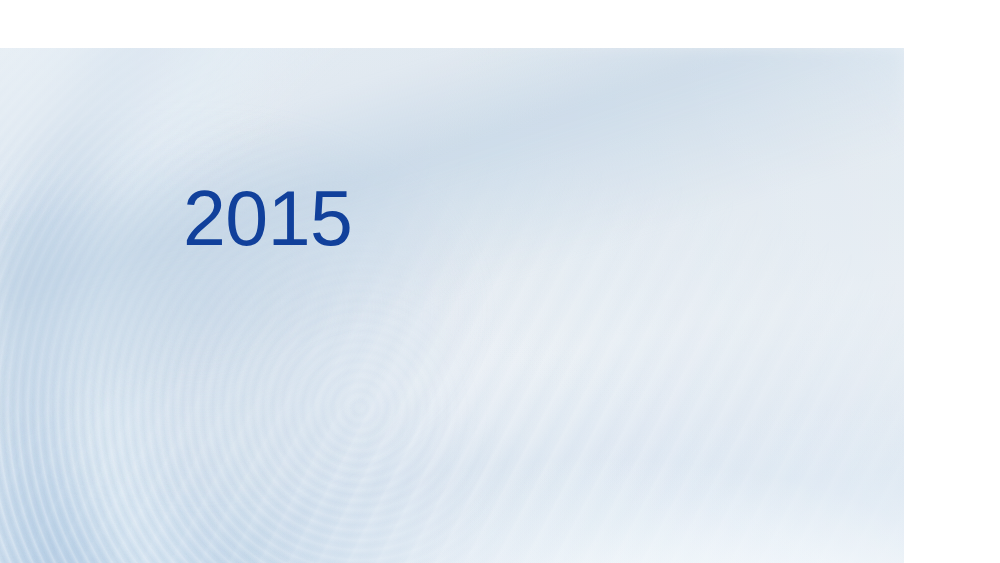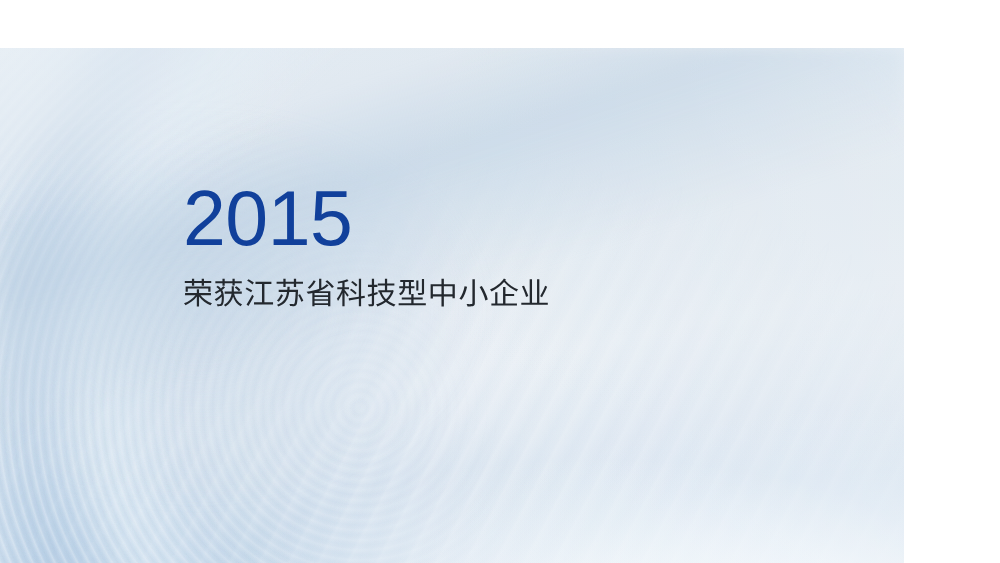--- a/index.html
+++ b/index.html
@@ -315,16 +315,15 @@
   <div class="bg-layer brush-lines"></div>
   <div class="bg-layer bg-trough"></div>
   <div class="bg-layer bg-streak-ul"></div>
   <div class="bg-layer bg-haze-tl"></div>
   <div class="bg-layer bg-glow-cb"></div>
   <div class="bg-layer bg-glow-lr"></div>
   <div class="bg-layer bg-unify"></div>
 
   <div class="content">
     <p class="year">2015</p>
-    <p class="subtitle">荣获江苏省科技型中小企业</p>
   </div>
 
 </div>
 
 </body></html>

